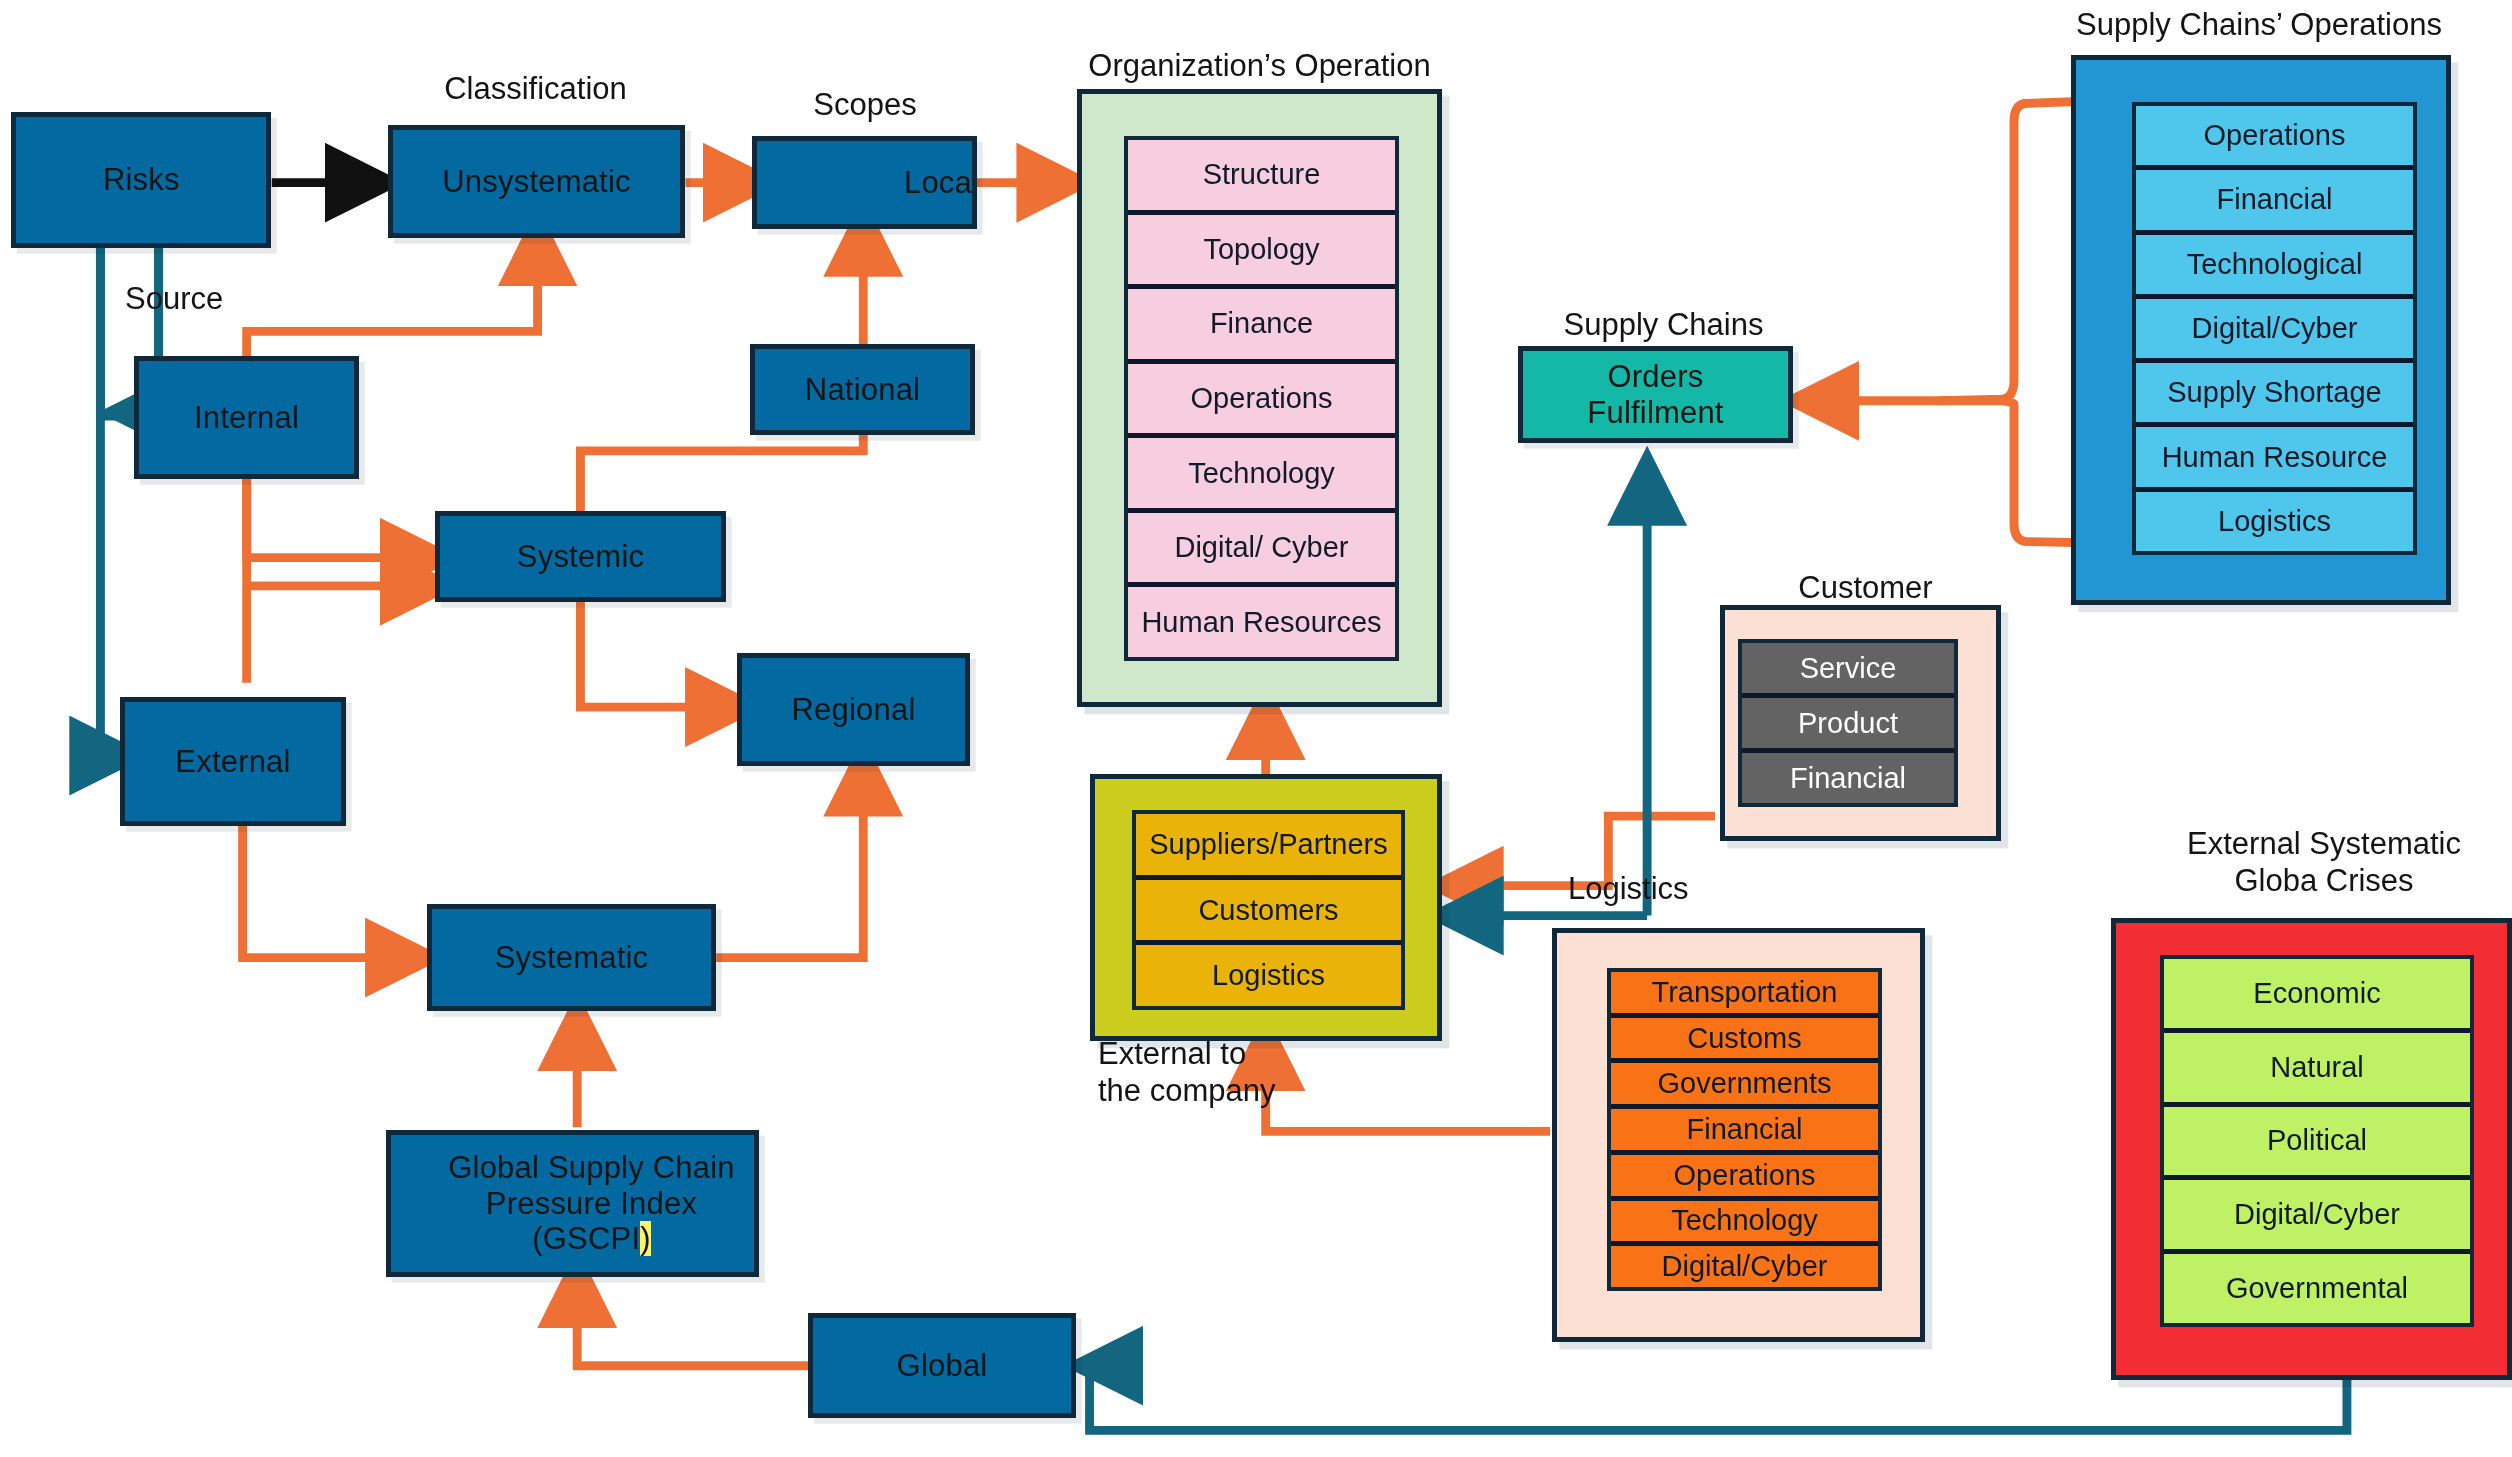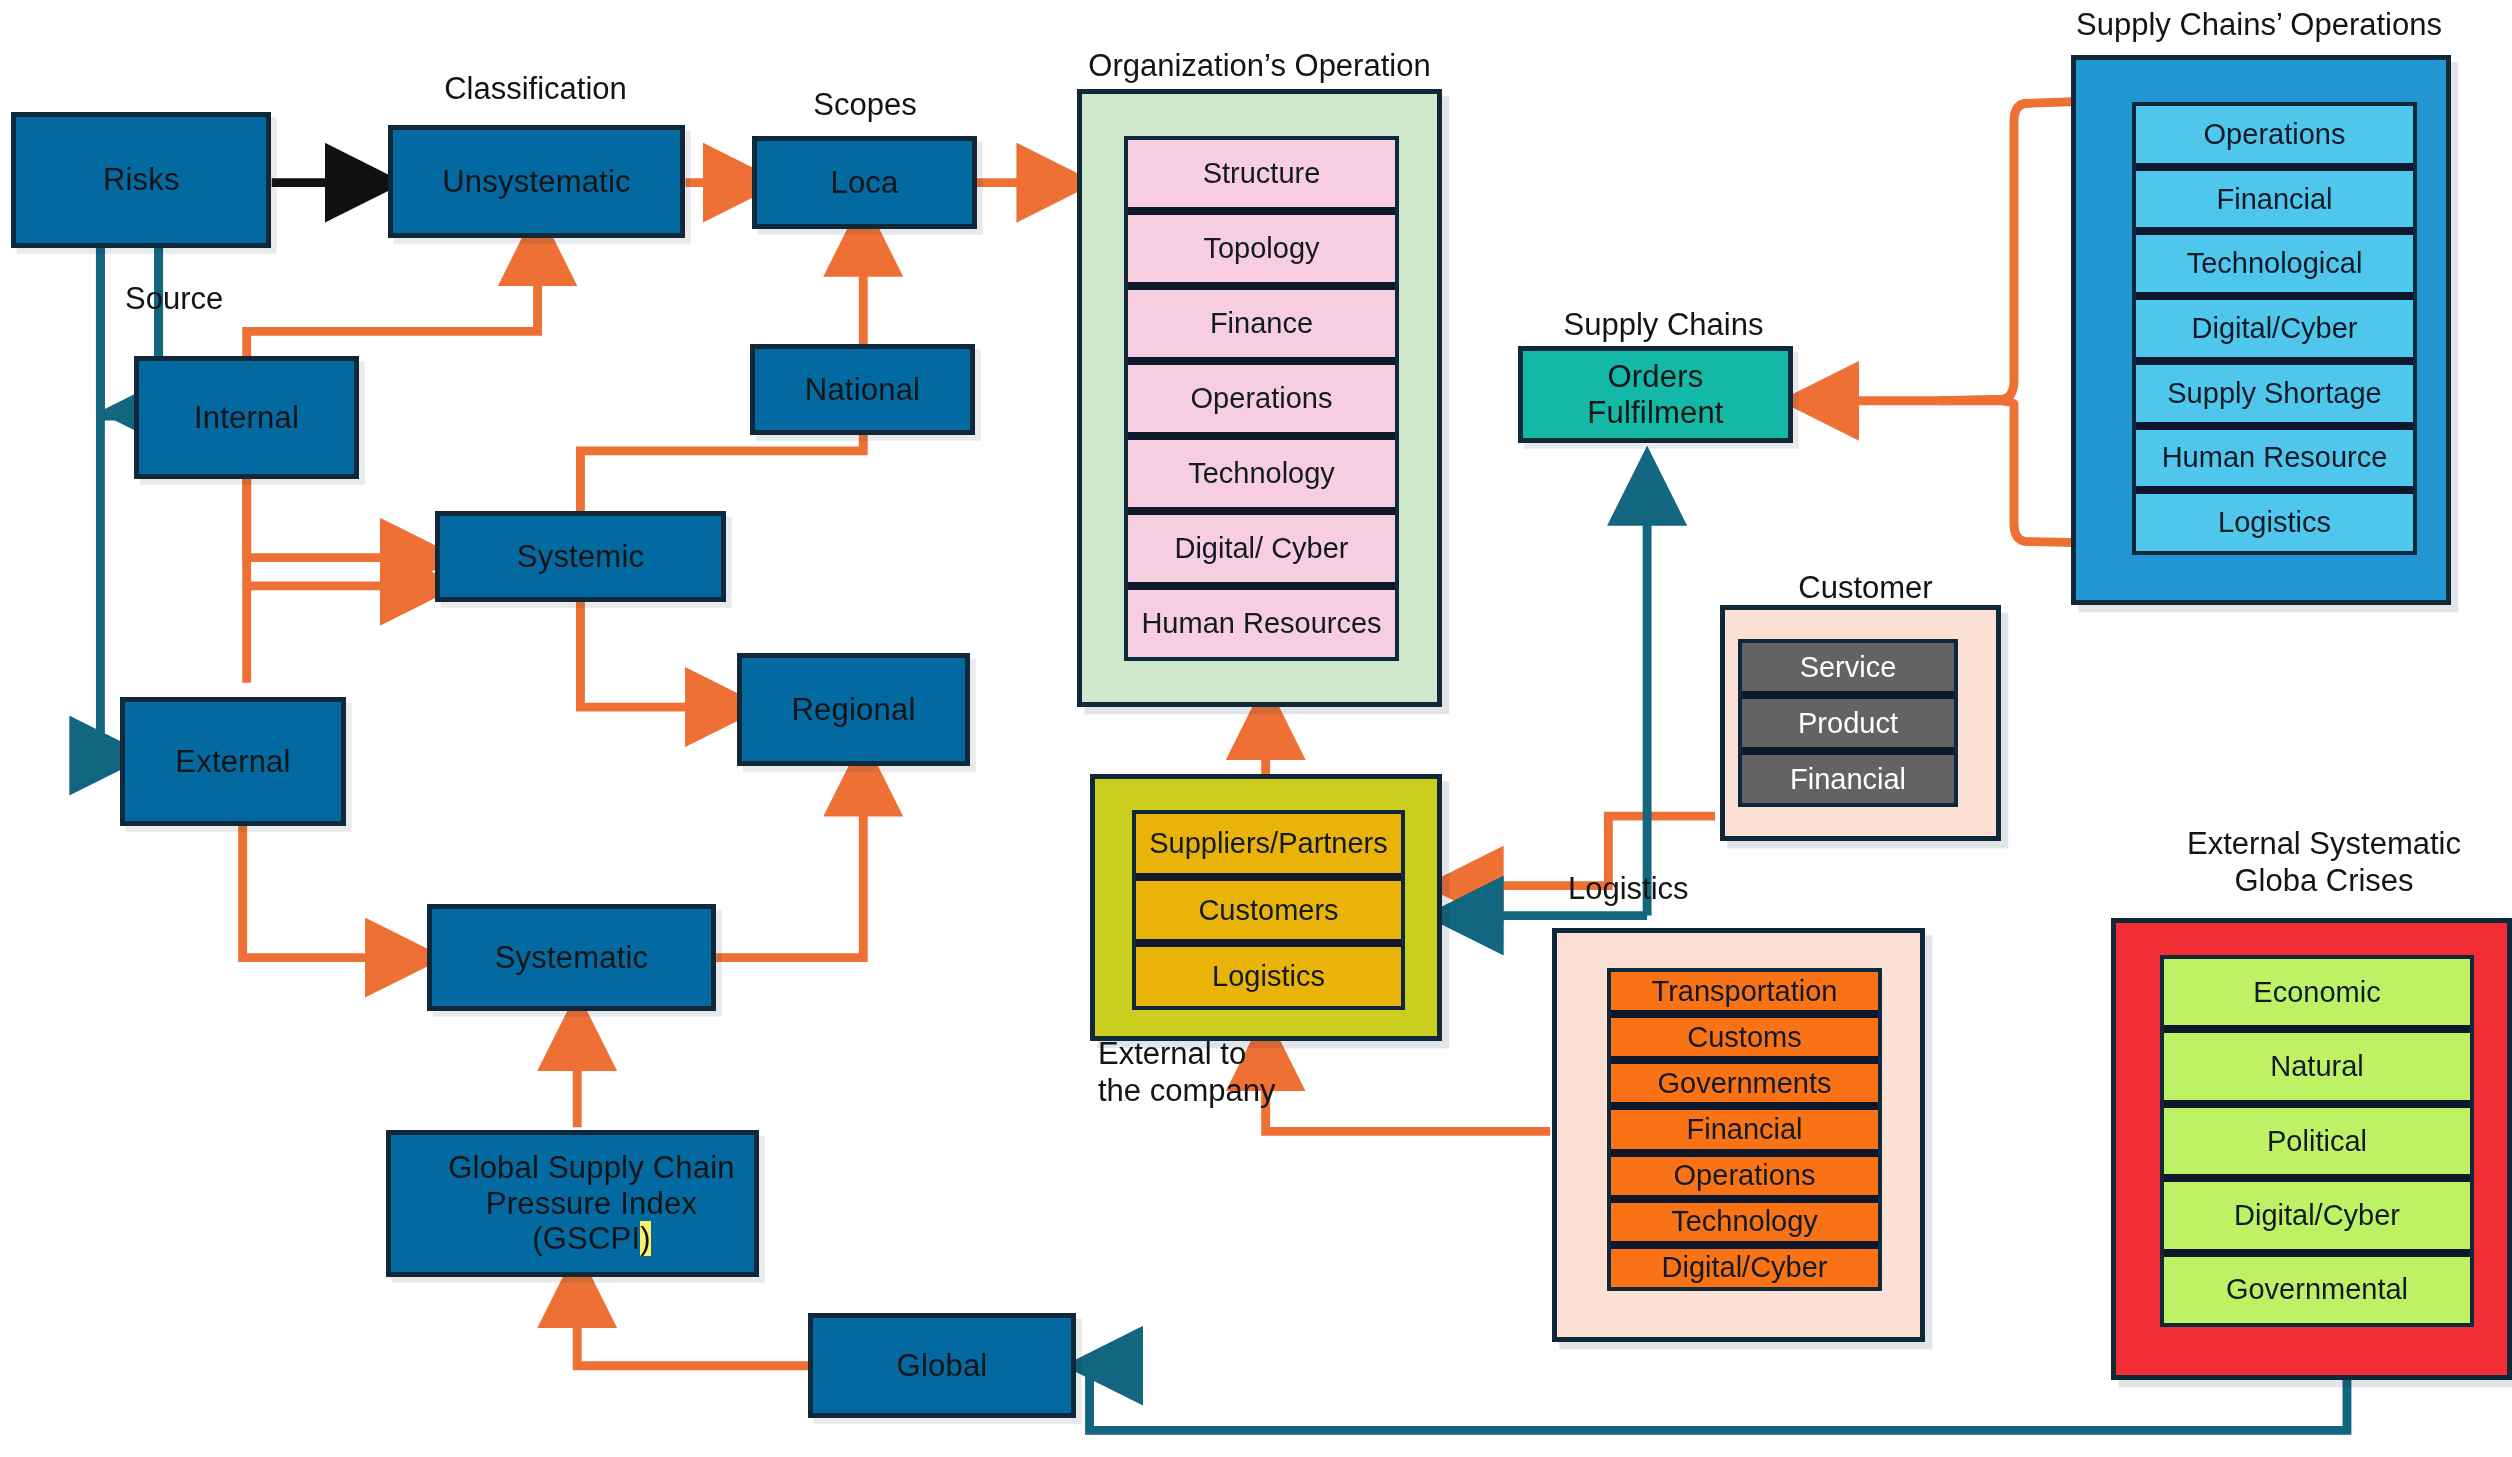--- a/index.html
+++ b/index.html
@@ -19,21 +19,21 @@
          box-shadow:7.3px 7.3px 0 rgba(16,41,58,.12);}
   .panel.green{background:#cfe8cc;}
   .panel.blue{background:#2196d3;}
   .panel.red{background:#f22d33;}
   .panel.olive{background:#ccce1f;}
   .panel.peachpanel{background:#fbe0d3;}
 
   
   .stack{position:absolute;box-sizing:border-box;border:4.8px solid #10293a;
          display:flex;flex-direction:column;}
-  .row{flex:1 1 0;box-sizing:border-box;border-bottom:8px solid #0f172a;
+  .row{flex:1 1 0;box-sizing:border-box;border-bottom:5px solid #0f172a;
        display:flex;align-items:center;justify-content:center;
        font-size:29px;color:#121a26;text-align:center;}
   .row:last-child{border-bottom:none;}
   .stack.pink .row{background:#f7cde0;}
   .stack.cyan .row{background:#4fc6ec;}
   .stack.lblue .row{background:#eab308;}
   .stack.mint .row{background:#bef264;}
   .stack.cream .row{background:#f97316;}
   .stack.dgrey .row{background:#636363;color:#ffffff;}
 
@@ -122,21 +122,21 @@
   </div>
 
   <div class="caption" style="left:388px;top:71px;width:295px;">Classification</div>
 
   <div class="node peach" style="left:388px;top:125px;width:297px;height:113px;">
     <span>Unsystematic</span>
   </div>
 
   <div class="caption" style="left:752px;top:87px;width:226px;">Scopes</div>
 
-  <div class="node peach" style="left:752px;top:136px;width:225px;height:93px;">
+  <div class="node peach" style="left:752px;top:136px;width:225px;height:93px;justify-content:flex-end;">
     <span>Loca</span>
   </div>
 
   <div class="caption" style="left:125px;top:281px;width:178px;text-align:left;">Source</div>
 
   <div class="node peach" style="left:134px;top:356px;width:225px;height:123px;">
     <span>Internal</span>
   </div>
 
   <div class="node peach" style="left:750px;top:344px;width:225px;height:91px;">

